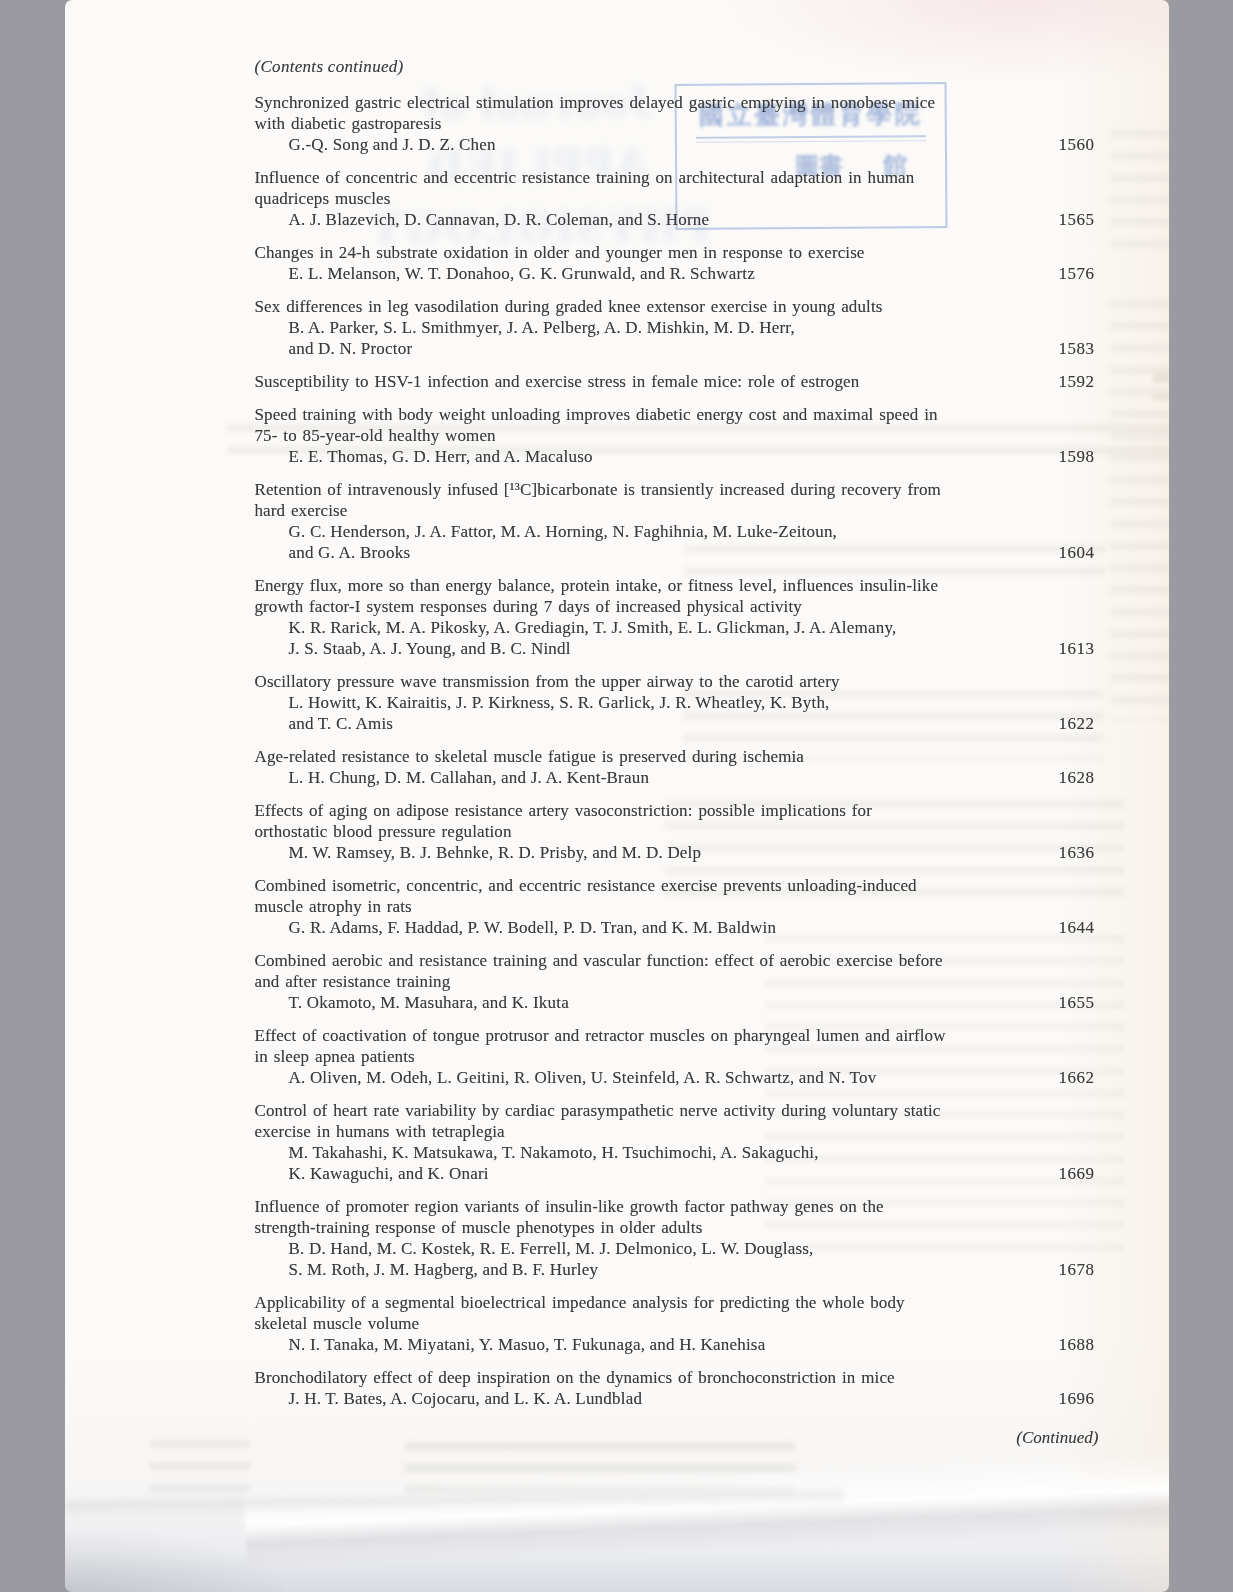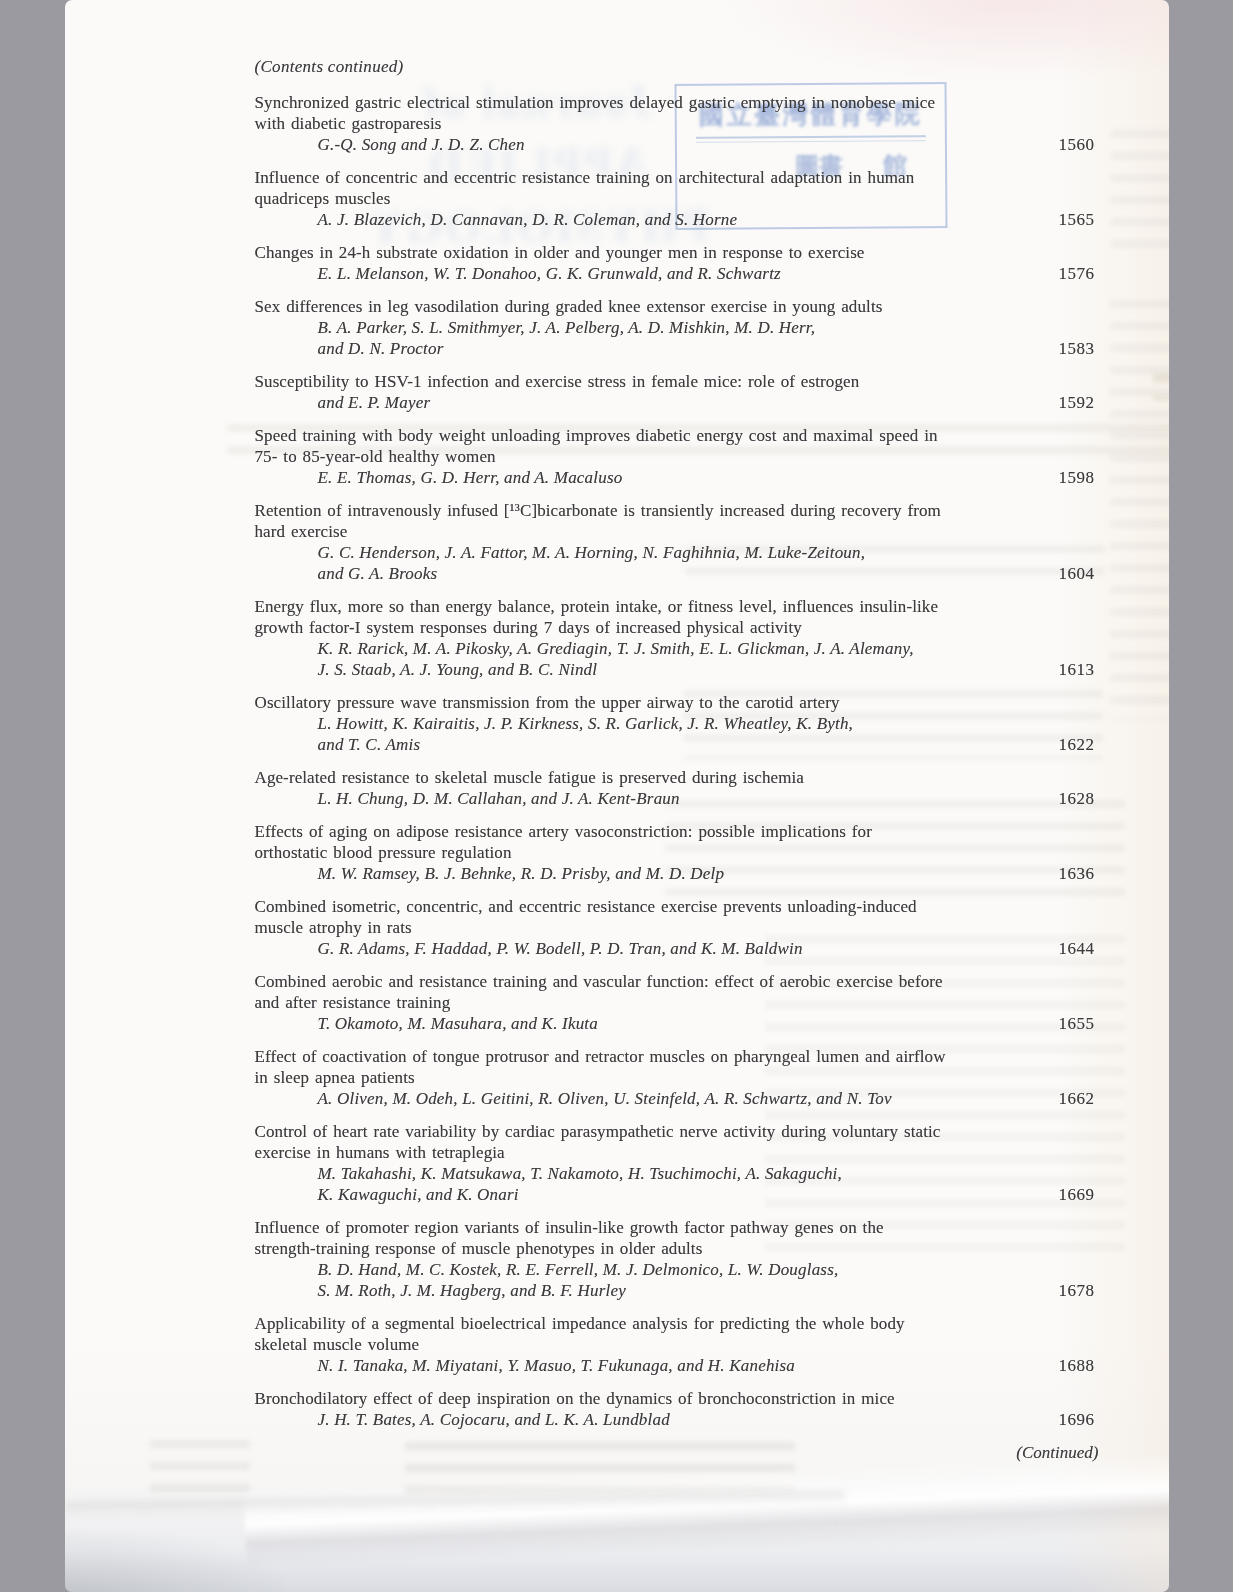--- a/index.html
+++ b/index.html
@@ -90,24 +90,24 @@
     position:absolute; left:190px; top:56px; width:847px; z-index:2;
     font-size:17px; line-height:21px;
     text-shadow:0 0 0.6px rgba(70,70,74,0.45);
   }
   .contents-note {
     font-style:italic; letter-spacing:0.3px;
     margin-bottom:15px;
   }
   .entry { position:relative; margin-bottom:12px; }
   .title { word-spacing:1.5px; letter-spacing:0.1px;font-family:Liberation Serif, serif; }
-  .authors { margin-left:63px; font-style:italic; letter-spacing:0.2px; }
+  .authors { margin-left:34px; letter-spacing:0.2px; }
   .pageno { position:absolute; right:7px; bottom:0; letter-spacing:0.5px; }
   .continued-note {
-    text-align:right; font-style:italic; margin-top:12px; padding-right:3px;
+    text-align:right; font-style:italic; margin-top:18px; padding-right:3px;
   }
 </style>
 </head>
 <body>
 
 <div class="page">
 
   <div class="ghost-layer" aria-hidden="true">
     <div class="ghost-title">
       <div>Journal of</div>
@@ -180,21 +180,20 @@
             <div>B. A. Parker, S. L. Smithmyer, J. A. Pelberg, A. D. Mishkin, M. D. Herr,</div>
             <div>and D. N. Proctor</div>
           </div>
     <span class="pageno">1583</span>
   </div>
         <div class="entry">
     <div class="title">
             <div>Susceptibility to HSV-1 infection and exercise stress in female mice: role of estrogen</div>
           </div>
     <div class="authors">
-            <div>and E. P. Mayer</div>
           </div>
     <span class="pageno">1592</span>
   </div>
         <div class="entry">
     <div class="title">
             <div>Speed training with body weight unloading improves diabetic energy cost and maximal speed in</div>
             <div>75- to 85-year-old healthy women</div>
           </div>
     <div class="authors">
             <div>E. E. Thomas, G. D. Herr, and A. Macaluso</div>

